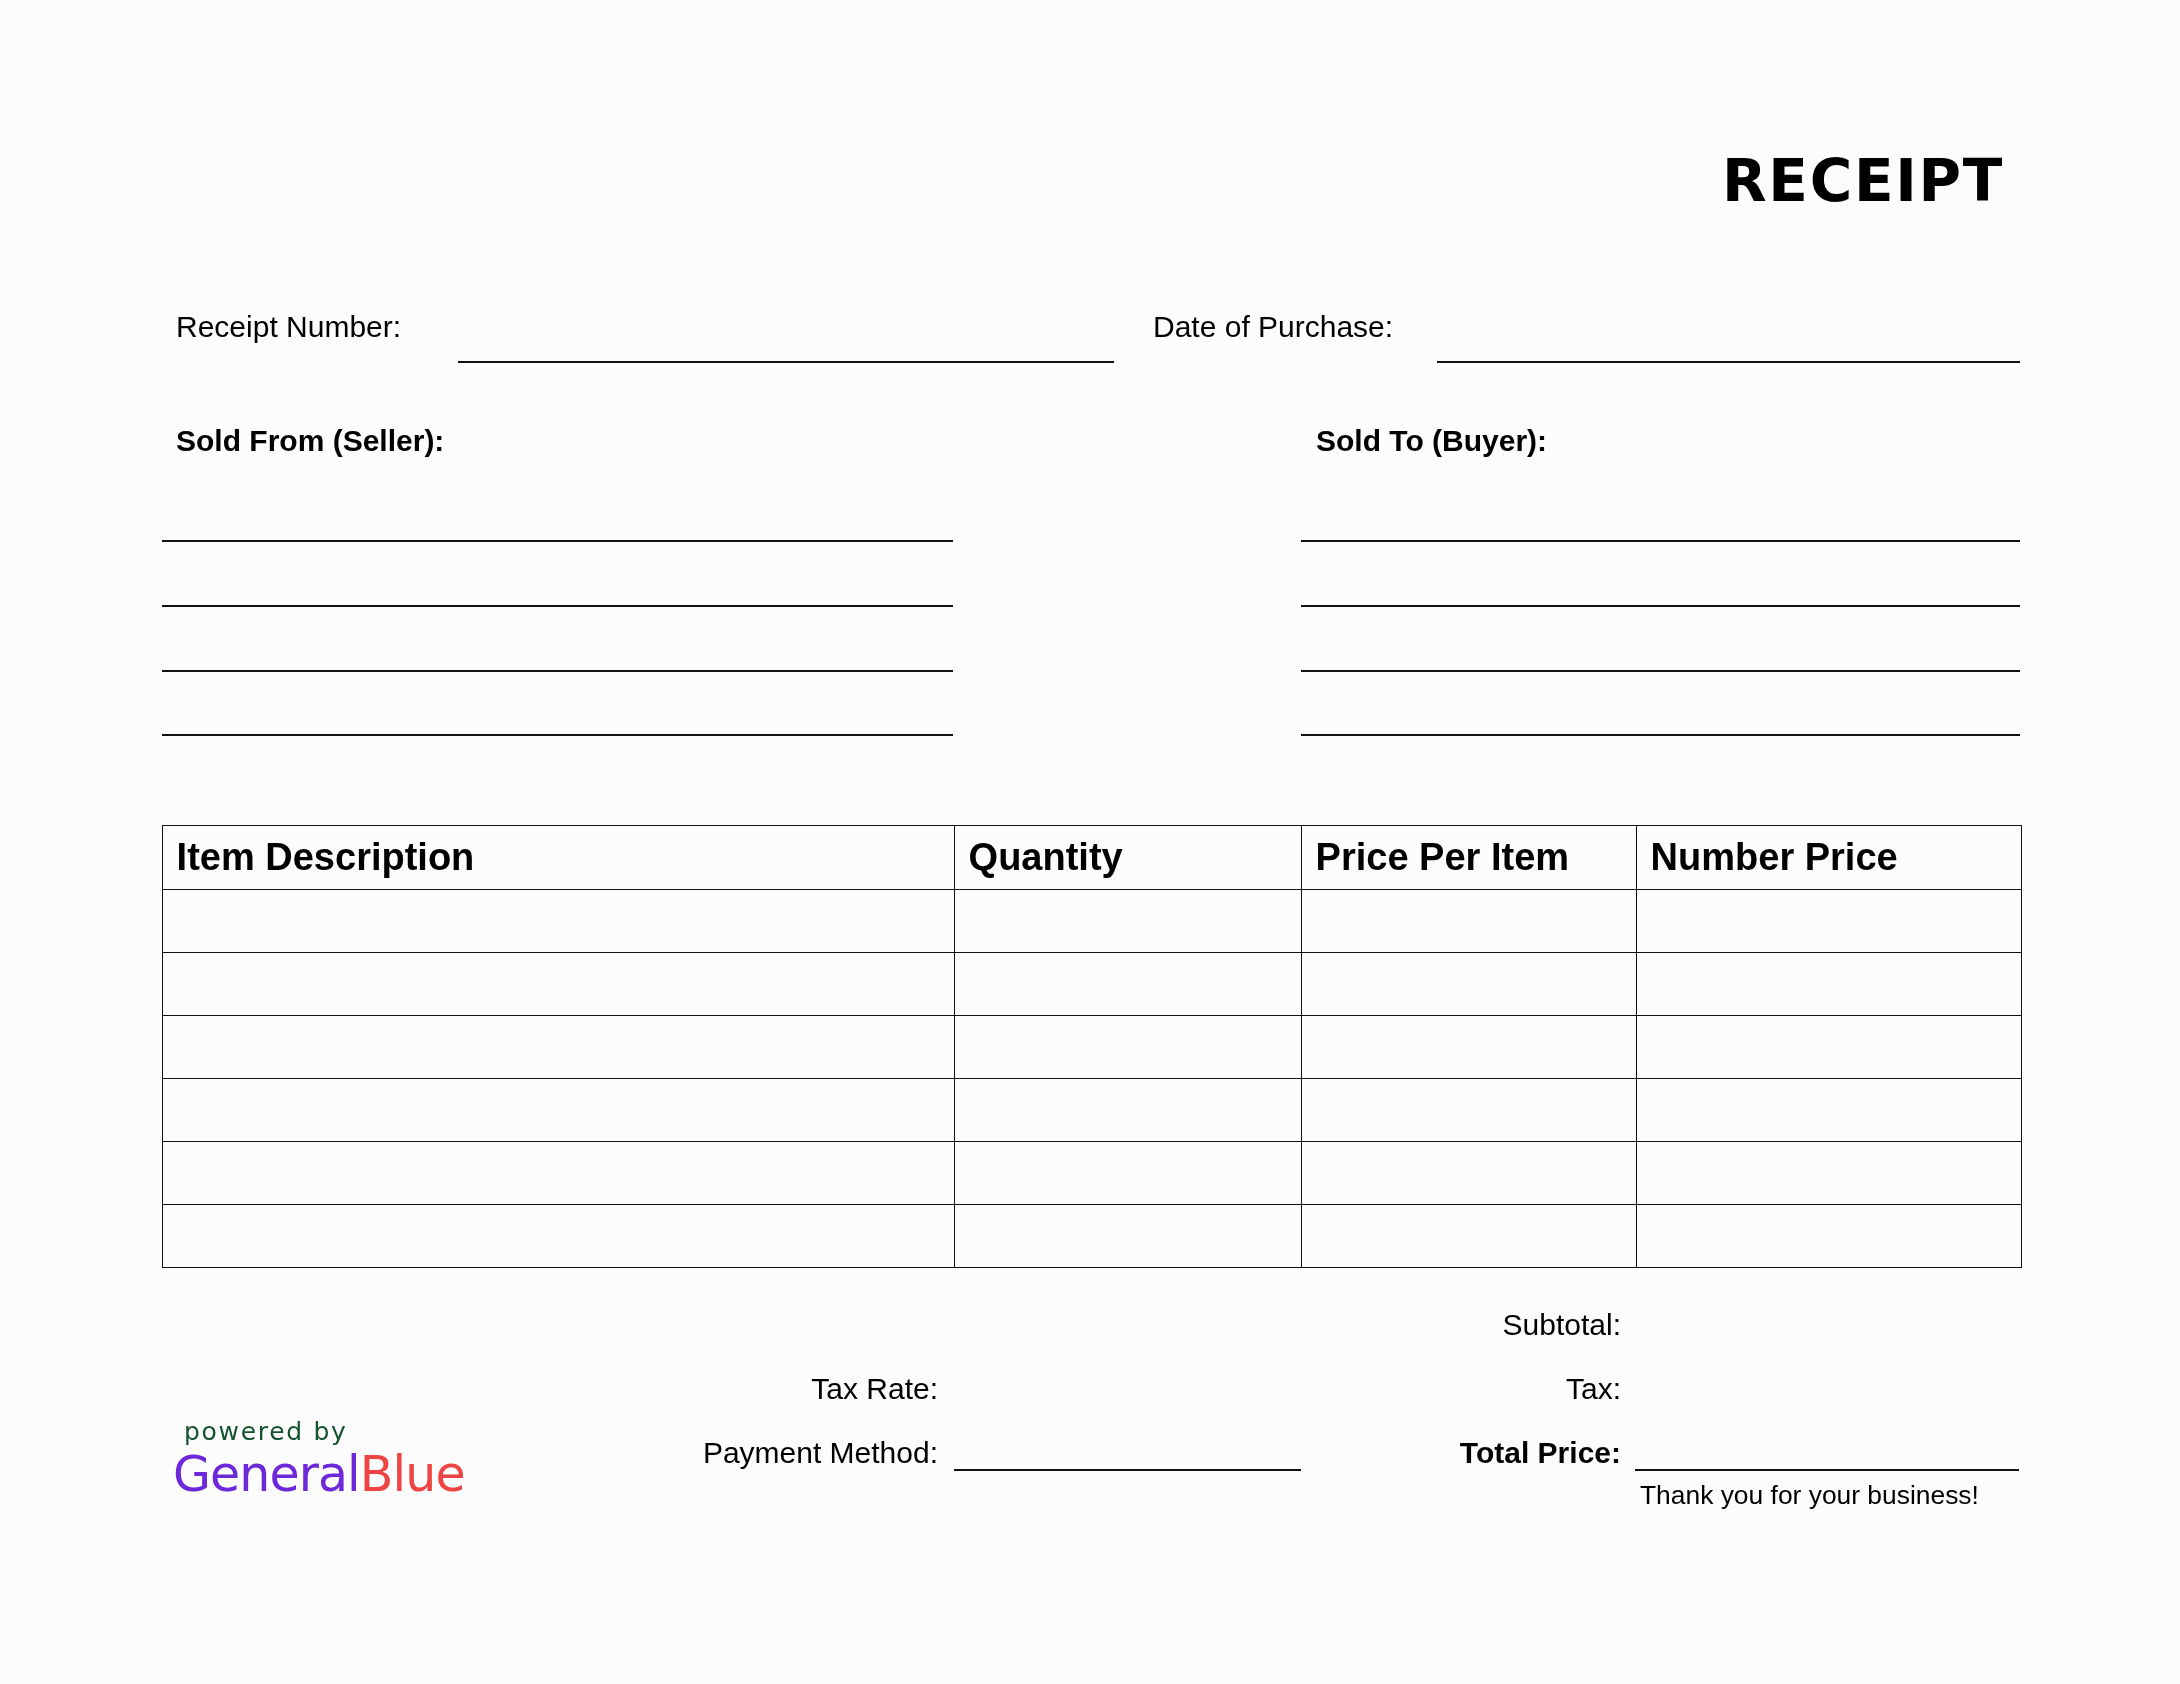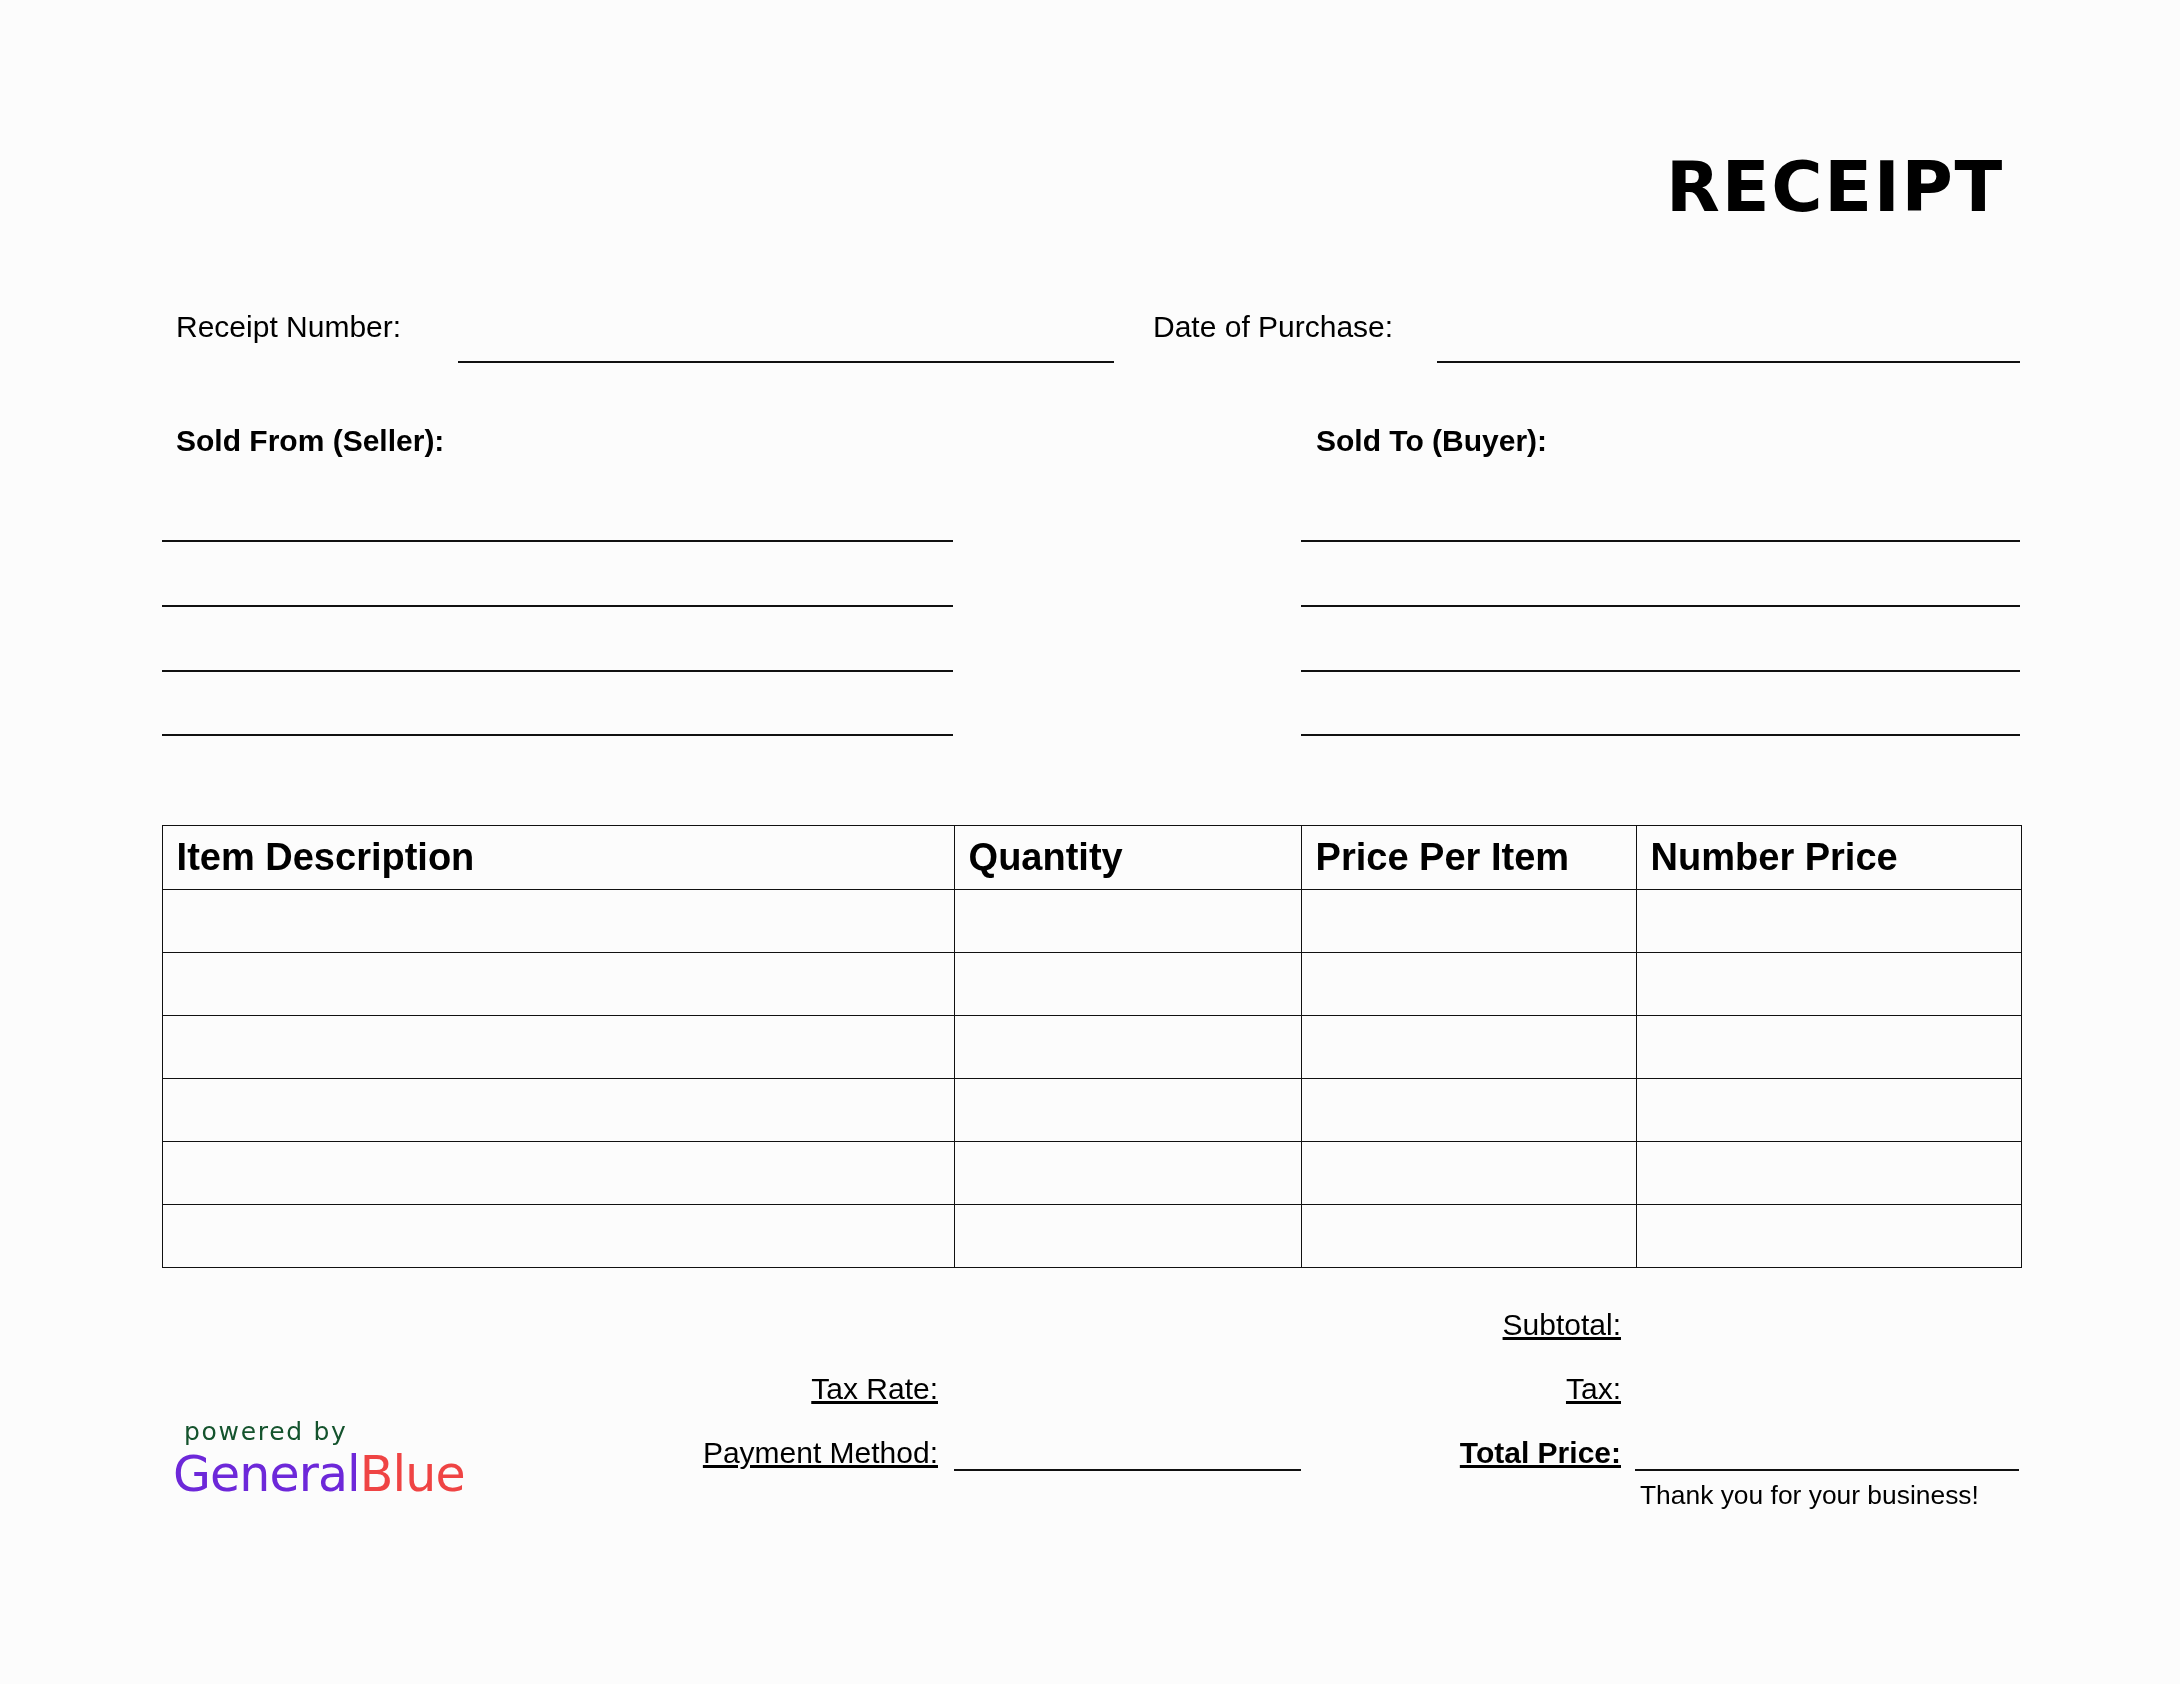--- a/index.html
+++ b/index.html
@@ -13,34 +13,34 @@
       position: relative;
       overflow: hidden;
       font-family: "Liberation Sans", "DejaVu Sans", sans-serif;
       color: #000;
     }
     .abs { position: absolute; }
 
     .title {
       right: 177px;
       top: 152px;
-      font-size: 70px;
+      font-size: 58px;
       font-weight: bold;
       letter-spacing: 1.7px;
       line-height: 1;
       font-family: "DejaVu Sans", "Liberation Sans", sans-serif;
     }
 
     .label {
       font-size: 30px;
       line-height: 1;
       white-space: nowrap;
     }
     .label.bold { font-weight: bold; }
-    .label.right { text-align: right; text-decoration: underline; }
+    .label.right { text-align: right; }
 
     .uline {
       height: 0;
       border-top: 2.1px solid #111;
     }
 
     .items-table {
       left: 162px;
       top: 825px;
       width: 1859px;

